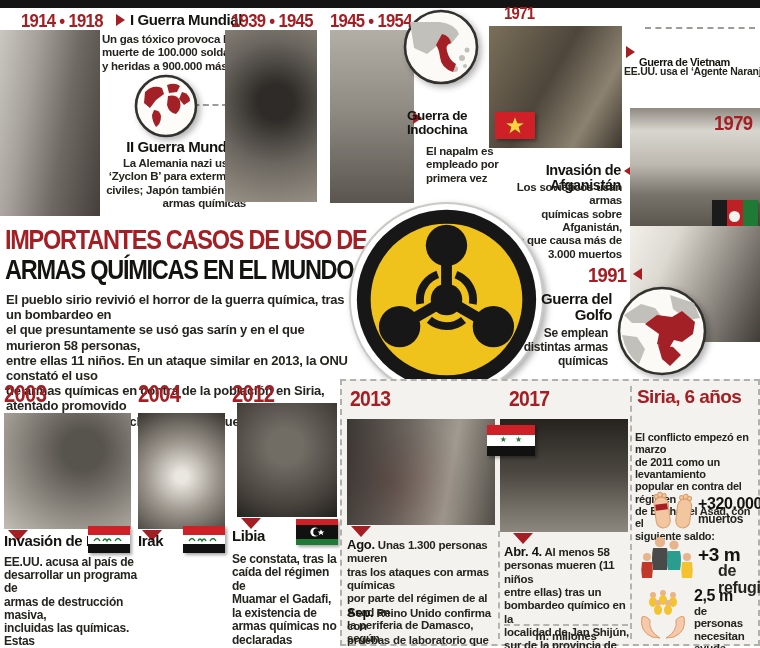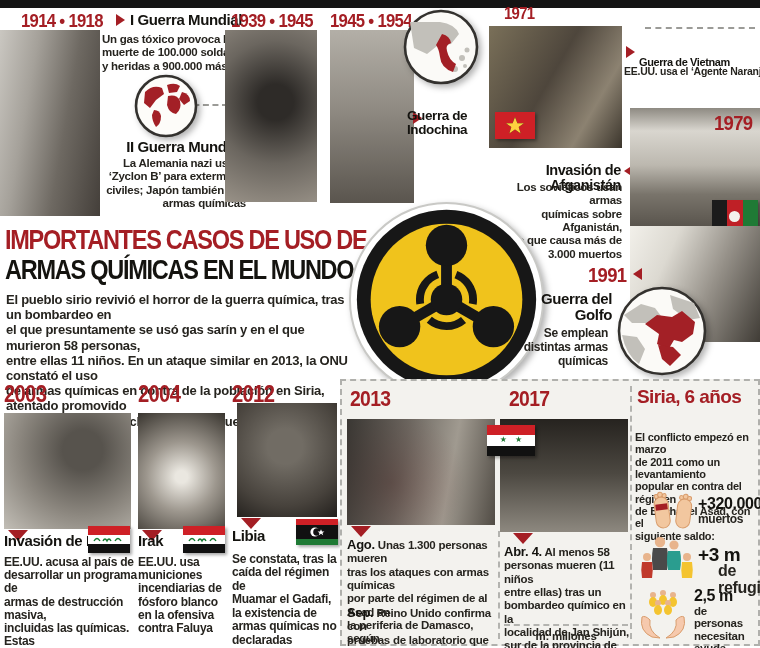--- a/index.html
+++ b/index.html
@@ -76,20 +76,23 @@
     <path d="M8,14 h30 q15,2 19,12 l-8,10 -14,2 -10,8 -13,-6 z" fill="#c2c0ba"></path>
     <circle cx="60" cy="50" r="3" fill="#c2c0ba"></circle>
       <circle cx="65" cy="42" r="2.5" fill="#c2c0ba"></circle>
     <circle cx="53" cy="61" r="3" fill="#c2c0ba"></circle>
       <circle cx="63" cy="58" r="2" fill="#c2c0ba"></circle>
     <path d="M40,26 q8,2 9,9 q-6,2 -4,8 q2,9 9,13 l-3,8 q-12,-4 -13,-15 q-1,-8 -4,-12 z" fill="#a32026"></path>
   </svg>
   <span class="abs tri-r" style="left:413px;top:112px;"></span>
   <div class="abs ttl pre" style="left:407px;top:109px;font-size:13.5px;">Guerra de
 Indochina</div>
+  <div class="abs bd pre" style="left:426px;top:145px;width:80px;font-size:11.5px;">El napalm es
+empleado por
+primera vez</div>
 
   <div class="abs yr" style="left:504px;top:5px;font-size:17px;">1971</div>
   <div class="ph" style="left:489px;top:26px;width:133px;height:122px;background:linear-gradient(120deg,#7a7059 0%,#4e463c 45%,#8c8271 75%,#3b352c 100%);"></div>
   <div class="flag" style="left:495px;top:112px;width:40px;height:27px;background:#ce2026;">
     <svg width="40" height="27" viewBox="0 0 40 27">
       <polygon points="20,5 22.4,11.2 29,11.2 23.7,15.1 25.7,21.5 20,17.6 14.3,21.5 16.3,15.1 11,11.2 17.6,11.2" fill="#ffd row"></polygon>
       <polygon points="20,5 22.4,11.2 29,11.2 23.7,15.1 25.7,21.5 20,17.6 14.3,21.5 16.3,15.1 11,11.2 17.6,11.2" fill="#ffd23f"></polygon>
     </svg>
   </div>
   <div class="dashh" style="left:645px;top:27px;width:110px;"></div>
@@ -184,26 +187,20 @@
   <div class="abs ttl" style="left:138px;top:533px;font-size:15px;">Irak</div>
   <div class="flag" style="left:183px;top:526px;width:42px;height:27px;">
     <div class="band" style="height:33%;background:#ce2026;"></div>
     <div class="band" style="height:34%;background:#fff;position:relative;">
       <svg width="42" height="9" viewBox="0 0 42 9" style="position:absolute;left:0;top:0;">
         <path d="M6,6 q3,-5 6,0 M15,6 q2,-4 4,0 q2,-4 4,0 M27,6 q3,-5 6,0" stroke="#157a32" stroke-width="1.4" fill="none"></path>
       </svg>
     </div>
     <div class="band" style="height:33%;background:#111;"></div>
   </div>
-  <div class="abs bd pre" style="left:138px;top:556px;width:95px;font-size:12px;line-height:1.1;">EE.UU. usa
-municiones
-incendiarias de
-fósforo blanco
-en la ofensiva
-contra Faluya</div>
 
   <div class="abs yr" style="left:232px;top:383px;font-size:23px;">2012</div>
   <div class="ph" style="left:237px;top:403px;width:100px;height:114px;background:radial-gradient(circle at 48% 38%,#716c64 20%,#47423c 68%,#221f1c 100%);"></div>
   <div class="tri-down" style="left:241px;top:518px;"></div>
   <div class="abs ttl" style="left:232px;top:528px;font-size:15px;text-align:center;">Libia</div>
   <div class="flag" style="left:296px;top:519px;width:42px;height:26px;">
     <div class="band" style="height:23%;background:#ce2026;"></div>
     <div class="band" style="height:54%;background:#111;position:relative;">
       <svg width="42" height="14" viewBox="0 0 42 14" style="position:absolute;left:0;top:0;">
         <circle cx="19" cy="7" r="4.6" fill="#fff"></circle>

